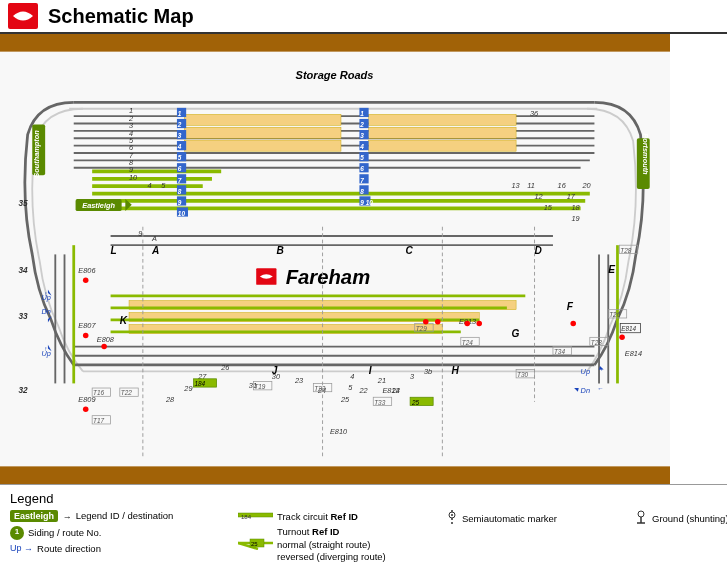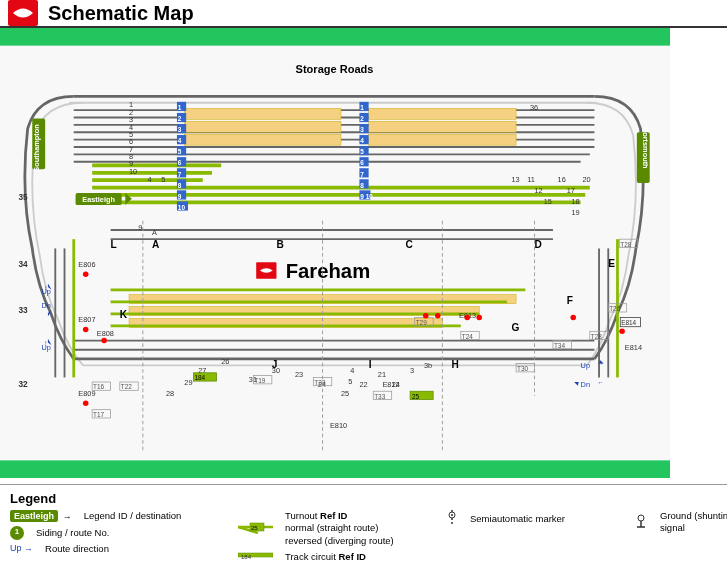--- a/index.html
+++ b/index.html
@@ -13,41 +13,42 @@
       position: relative;
     }
 
     
     #header {
       display: flex;
       align-items: center;
       padding: 4px 8px;
       border-bottom: 2px solid #333;
       background: #fff;
-      height: 28px;
+      height: 34px;
     }
     .national-rail-logo {
       width: 30px;
       height: 26px;
       margin-right: 10px;
       flex-shrink: 0;
     }
     #page-title {
       font-size: 20px;
       font-weight: bold;
       color: #000;
     }
 
     
     #map-container {
       position: relative;
       width: 670px;
       height: 450px;
-      background: #22c55e;
+      background: #a16207;
       overflow: hidden;
+      font-style: italic;
     }
 
     #map-svg {
       position: absolute;
       top: 0; left: 0;
       width: 100%;
       height: 100%;
     }
 
     
@@ -58,32 +59,32 @@
       right: 0;
       height: 92px;
       background: #fff;
       border-top: 1px solid #999;
       padding: 6px 10px;
       display: flex;
       flex-direction: column;
     }
     #legend-title {
       font-size: 13px;
-      font-weight: bold;
+      font-weight: normal;
       margin-bottom: 4px;
     }
     #legend-grid {
       display: grid;
       grid-template-columns: 220px 200px 180px 127px;
       gap: 2px 8px;
     }
     .legend-item {
       display: flex;
       align-items: center;
-      gap: 12px;
+      gap: 4px;
       font-size: 9.5px;
       line-height: 1.3;
     }
     .legend-symbol {
       flex-shrink: 0;
     }
     .legend-eastleigh {
       background: #5a8a00;
       color: #fff;
       padding: 1px 4px;
@@ -426,38 +427,38 @@
       </div>
       <div class="legend-item">
         <span class="legend-symbol" style="font-size:9px;color:#1a44bb;">Up →</span>
         <span>Route direction</span>
       </div>
     </div>
 
     <div style="display:flex; flex-direction:column; gap:3px;">
       <div class="legend-item">
         <span class="legend-symbol">
+          <svg width="35" height="10">
+              <rect x="0" y="3" width="35" height="4" fill="#8aba00" stroke="#5a8a00" stroke-width="0.5"></rect>
+              <text x="3" y="9" font-size="6" fill="#333">184</text>
+            </svg>
+        </span>
+        <span>Track circuit <strong>Ref ID</strong></span>
+      </div>
+      <div class="legend-item">
+        <span class="legend-symbol">
           <svg width="35" height="14">
             <line x1="0" y1="7" x2="35" y2="7" stroke="#8aba00" stroke-width="2.5"></line>
             <line x1="0" y1="7" x2="20" y2="13" stroke="#8aba00" stroke-width="2.5"></line>
             <rect x="12" y="3" width="14" height="8" fill="#8aba00" stroke="#5a8a00" stroke-width="0.5"></rect>
             <text x="13" y="10" font-size="6" fill="#000">25</text>
           </svg>
         </span>
         <span>Turnout <strong>Ref ID</strong><br>normal (straight route)<br>reversed (diverging route)</span>
       </div>
-      <div class="legend-item">
-        <span class="legend-symbol">
-          <svg width="35" height="10">
-              <rect x="0" y="3" width="35" height="4" fill="#8aba00" stroke="#5a8a00" stroke-width="0.5"></rect>
-              <text x="3" y="9" font-size="6" fill="#333">184</text>
-            </svg>
-        </span>
-        <span>Track circuit <strong>Ref ID</strong></span>
-      </div>
     </div>
 
     <div style="display:flex; flex-direction:column; gap:3px;">
       <div class="legend-item">
         <span class="legend-symbol">
           <svg width="12" height="14">
             <line x1="6" y1="0" x2="6" y2="14" stroke="#333" stroke-width="1.5" stroke-dasharray="2,2"></line>
             <circle cx="6" cy="5" r="3" fill="none" stroke="#333" stroke-width="1"></circle>
           </svg>
         </span>

